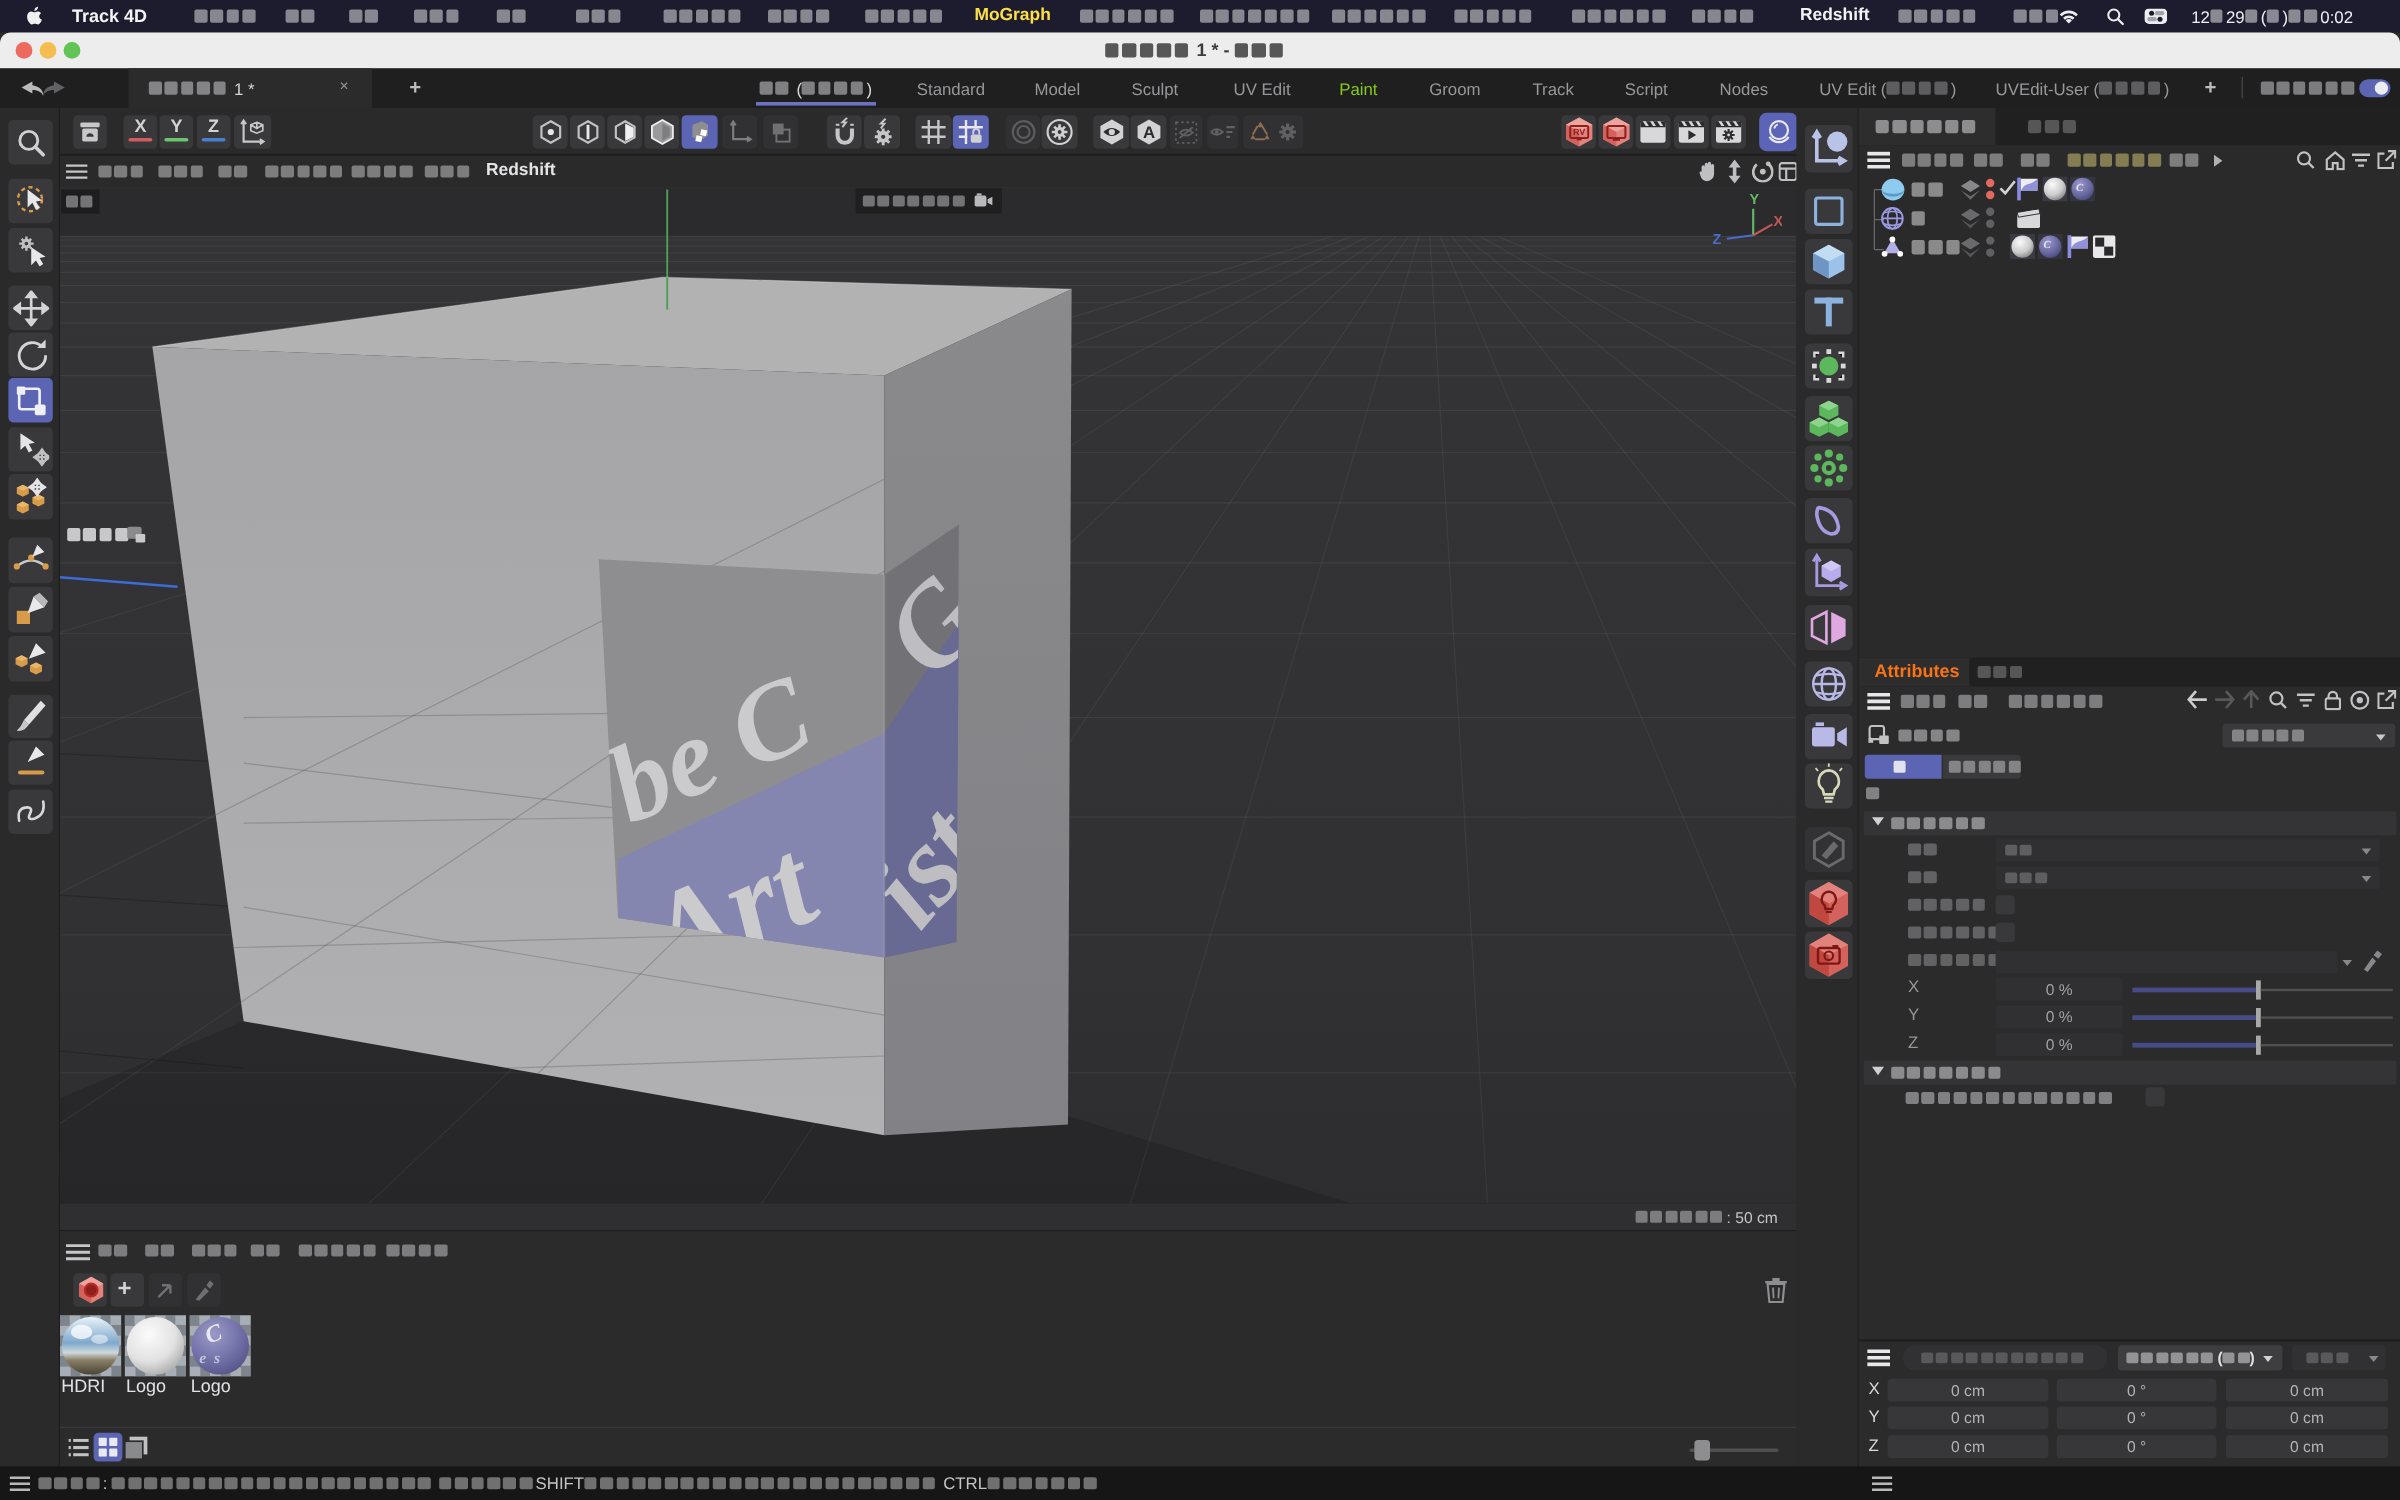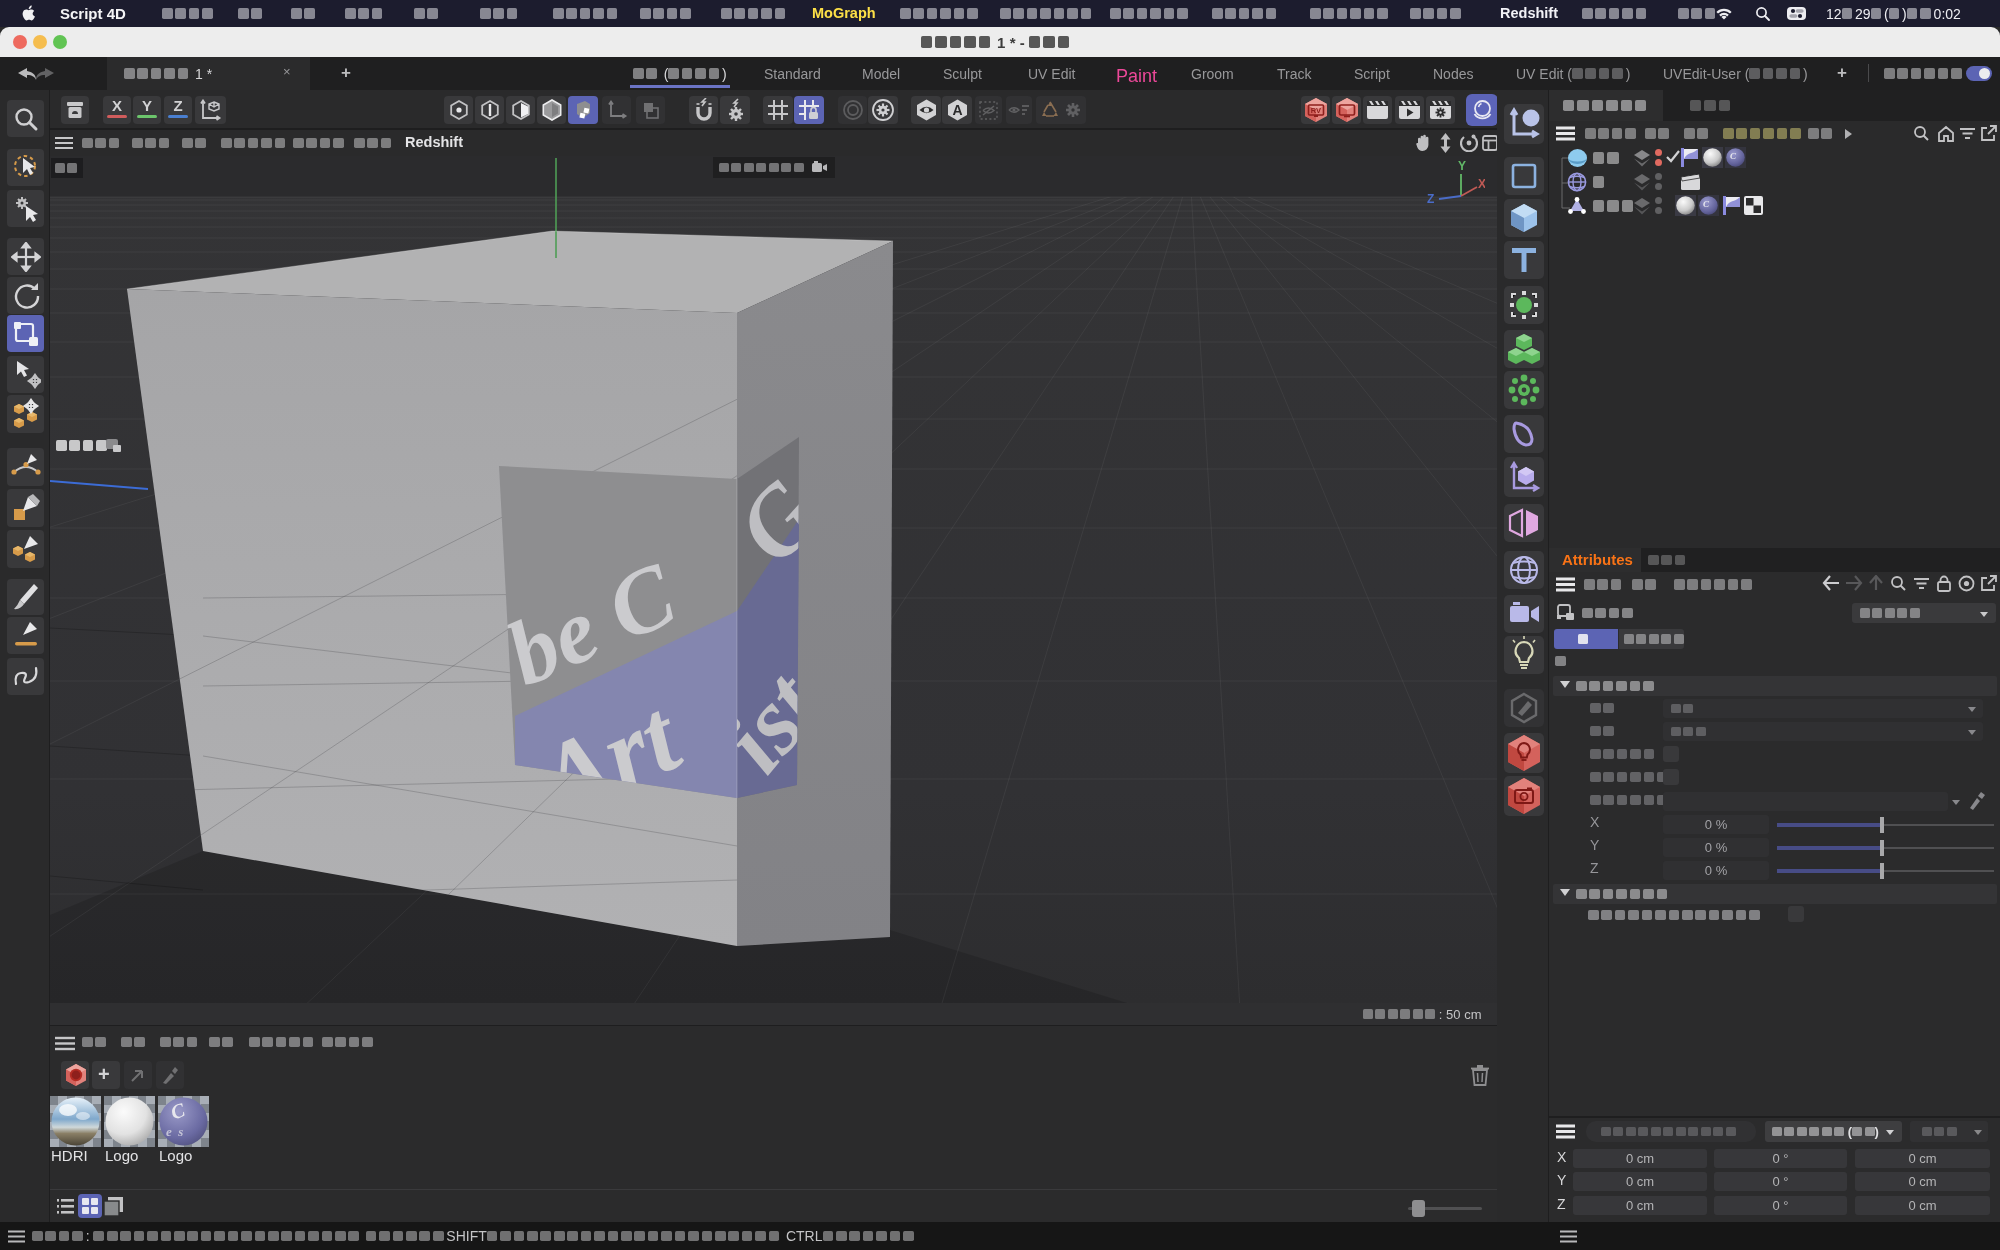--- a/index.html
+++ b/index.html
@@ -9,21 +9,21 @@
 .row{display:flex;align-items:center}
 .btn{position:absolute;background:#39393b;border-radius:4px}
 .btn.blue{background:#5c64b4}
 .btn.dim{background:#313133}
 </style></head><body>
 <div id="stage">
 <div class="abs" style="left:0;top:0;width:2000px;height:27px;background:#1c1c2e"></div>
 <svg class="abs" style="left:22px;top:5px" width="15" height="17" viewBox="0 0 15 17">
       <path fill="#f0f0f2" d="M10.6 9c0-1.9 1.5-2.8 1.6-2.9-.9-1.3-2.2-1.5-2.7-1.5-1.2-.1-2.3.7-2.8.7-.6 0-1.5-.7-2.5-.7-1.2 0-2.4.7-3 1.8-1.3 2.2-.3 5.4 1 7.2.6.9 1.4 1.9 2.4 1.8 1 0 1.3-.6 2.5-.6 1.1 0 1.5.6 2.5.6 1 0 1.7-.9 2.3-1.8.7-1 1-2 1-2.1s-2.1-.8-2.3-2.5zM8.9 3c.5-.6.9-1.5.8-2.4-.8 0-1.7.5-2.2 1.1-.5.6-.9 1.5-.8 2.4.8.1 1.7-.4 2.2-1.1z"></path>
     </svg>
-<b class="abs" style="left:60px;top:5px;color:#f4f4f6;font-size:15px">Script 4D</b>
+<b class="abs" style="left:60px;top:5px;color:#f4f4f6;font-size:15px">Track 4D</b>
 <div class="abs row" style="left:162px;top:0;height:27px;color:#e9e9ee;font-size:14px">
       <span class="j"></span>
       <span class="j"></span>
       <span class="j"></span>
       <span class="j"></span>
     </div>
 <div class="abs row" style="left:238px;top:0;height:27px;color:#e9e9ee;font-size:14px">
       <span class="j"></span>
       <span class="j"></span>
     </div>
@@ -153,21 +153,21 @@
 <div class="abs" style="left:107px;top:57px;width:203px;height:33px;background:#2b2b2c"></div>
 <div class="abs row" style="left:124px;top:57px;height:33px;color:#d6d6d8;font-size:14px"><span class="j"></span><span class="j"></span><span class="j"></span><span class="j"></span><span class="j"></span>&nbsp;1 *</div>
 <div class="abs" style="left:283px;top:64px;color:#98989a;font-size:13px">×</div>
 <div class="abs" style="left:341px;top:63px;color:#bcbcbe;font-size:17px;font-weight:bold">+</div>
 <div class="abs row" style="left:633px;top:57px;height:33px;color:#dadadc;font-size:14px"><span class="j"></span><span class="j"></span>&nbsp;(<span class="j"></span><span class="j"></span><span class="j"></span><span class="j"></span>)</div>
 <div class="abs" style="left:630px;top:85px;width:100px;height:3px;background:#6a73c4"></div>
 <div class="abs" style="left:764px;top:66px;color:#98989a;font-size:14px">Standard</div>
 <div class="abs" style="left:862px;top:66px;color:#98989a;font-size:14px">Model</div>
 <div class="abs" style="left:943px;top:66px;color:#98989a;font-size:14px">Sculpt</div>
 <div class="abs" style="left:1028px;top:66px;color:#98989a;font-size:14px">UV Edit</div>
-<div class="abs" style="left:1116px;top:66px;color:#ec4899;font-size:18px">Paint</div>
+<div class="abs" style="left:1116px;top:66px;color:#84cc16;font-size:14px">Paint</div>
 <div class="abs" style="left:1191px;top:66px;color:#98989a;font-size:14px">Groom</div>
 <div class="abs" style="left:1277px;top:66px;color:#98989a;font-size:14px">Track</div>
 <div class="abs" style="left:1354px;top:66px;color:#98989a;font-size:14px">Script</div>
 <div class="abs" style="left:1433px;top:66px;color:#98989a;font-size:14px">Nodes</div>
 <div class="abs row" style="left:1516px;top:57px;height:33px;color:#98989a;font-size:14px">UV Edit (<span class="j"></span><span class="j"></span><span class="j"></span><span class="j"></span>)</div>
 <div class="abs row" style="left:1663px;top:57px;height:33px;color:#98989a;font-size:14px">UVEdit-User (<span class="j"></span><span class="j"></span><span class="j"></span><span class="j"></span>)</div>
 <div class="abs" style="left:1837px;top:63px;color:#bcbcbe;font-size:17px;font-weight:bold">+</div>
 <div class="abs" style="left:1868px;top:64px;width:1px;height:18px;background:#4a4a4c"></div>
 <div class="abs row" style="left:1884px;top:57px;height:33px;color:#d2d2d4;font-size:14px">
       <span class="j"></span>

